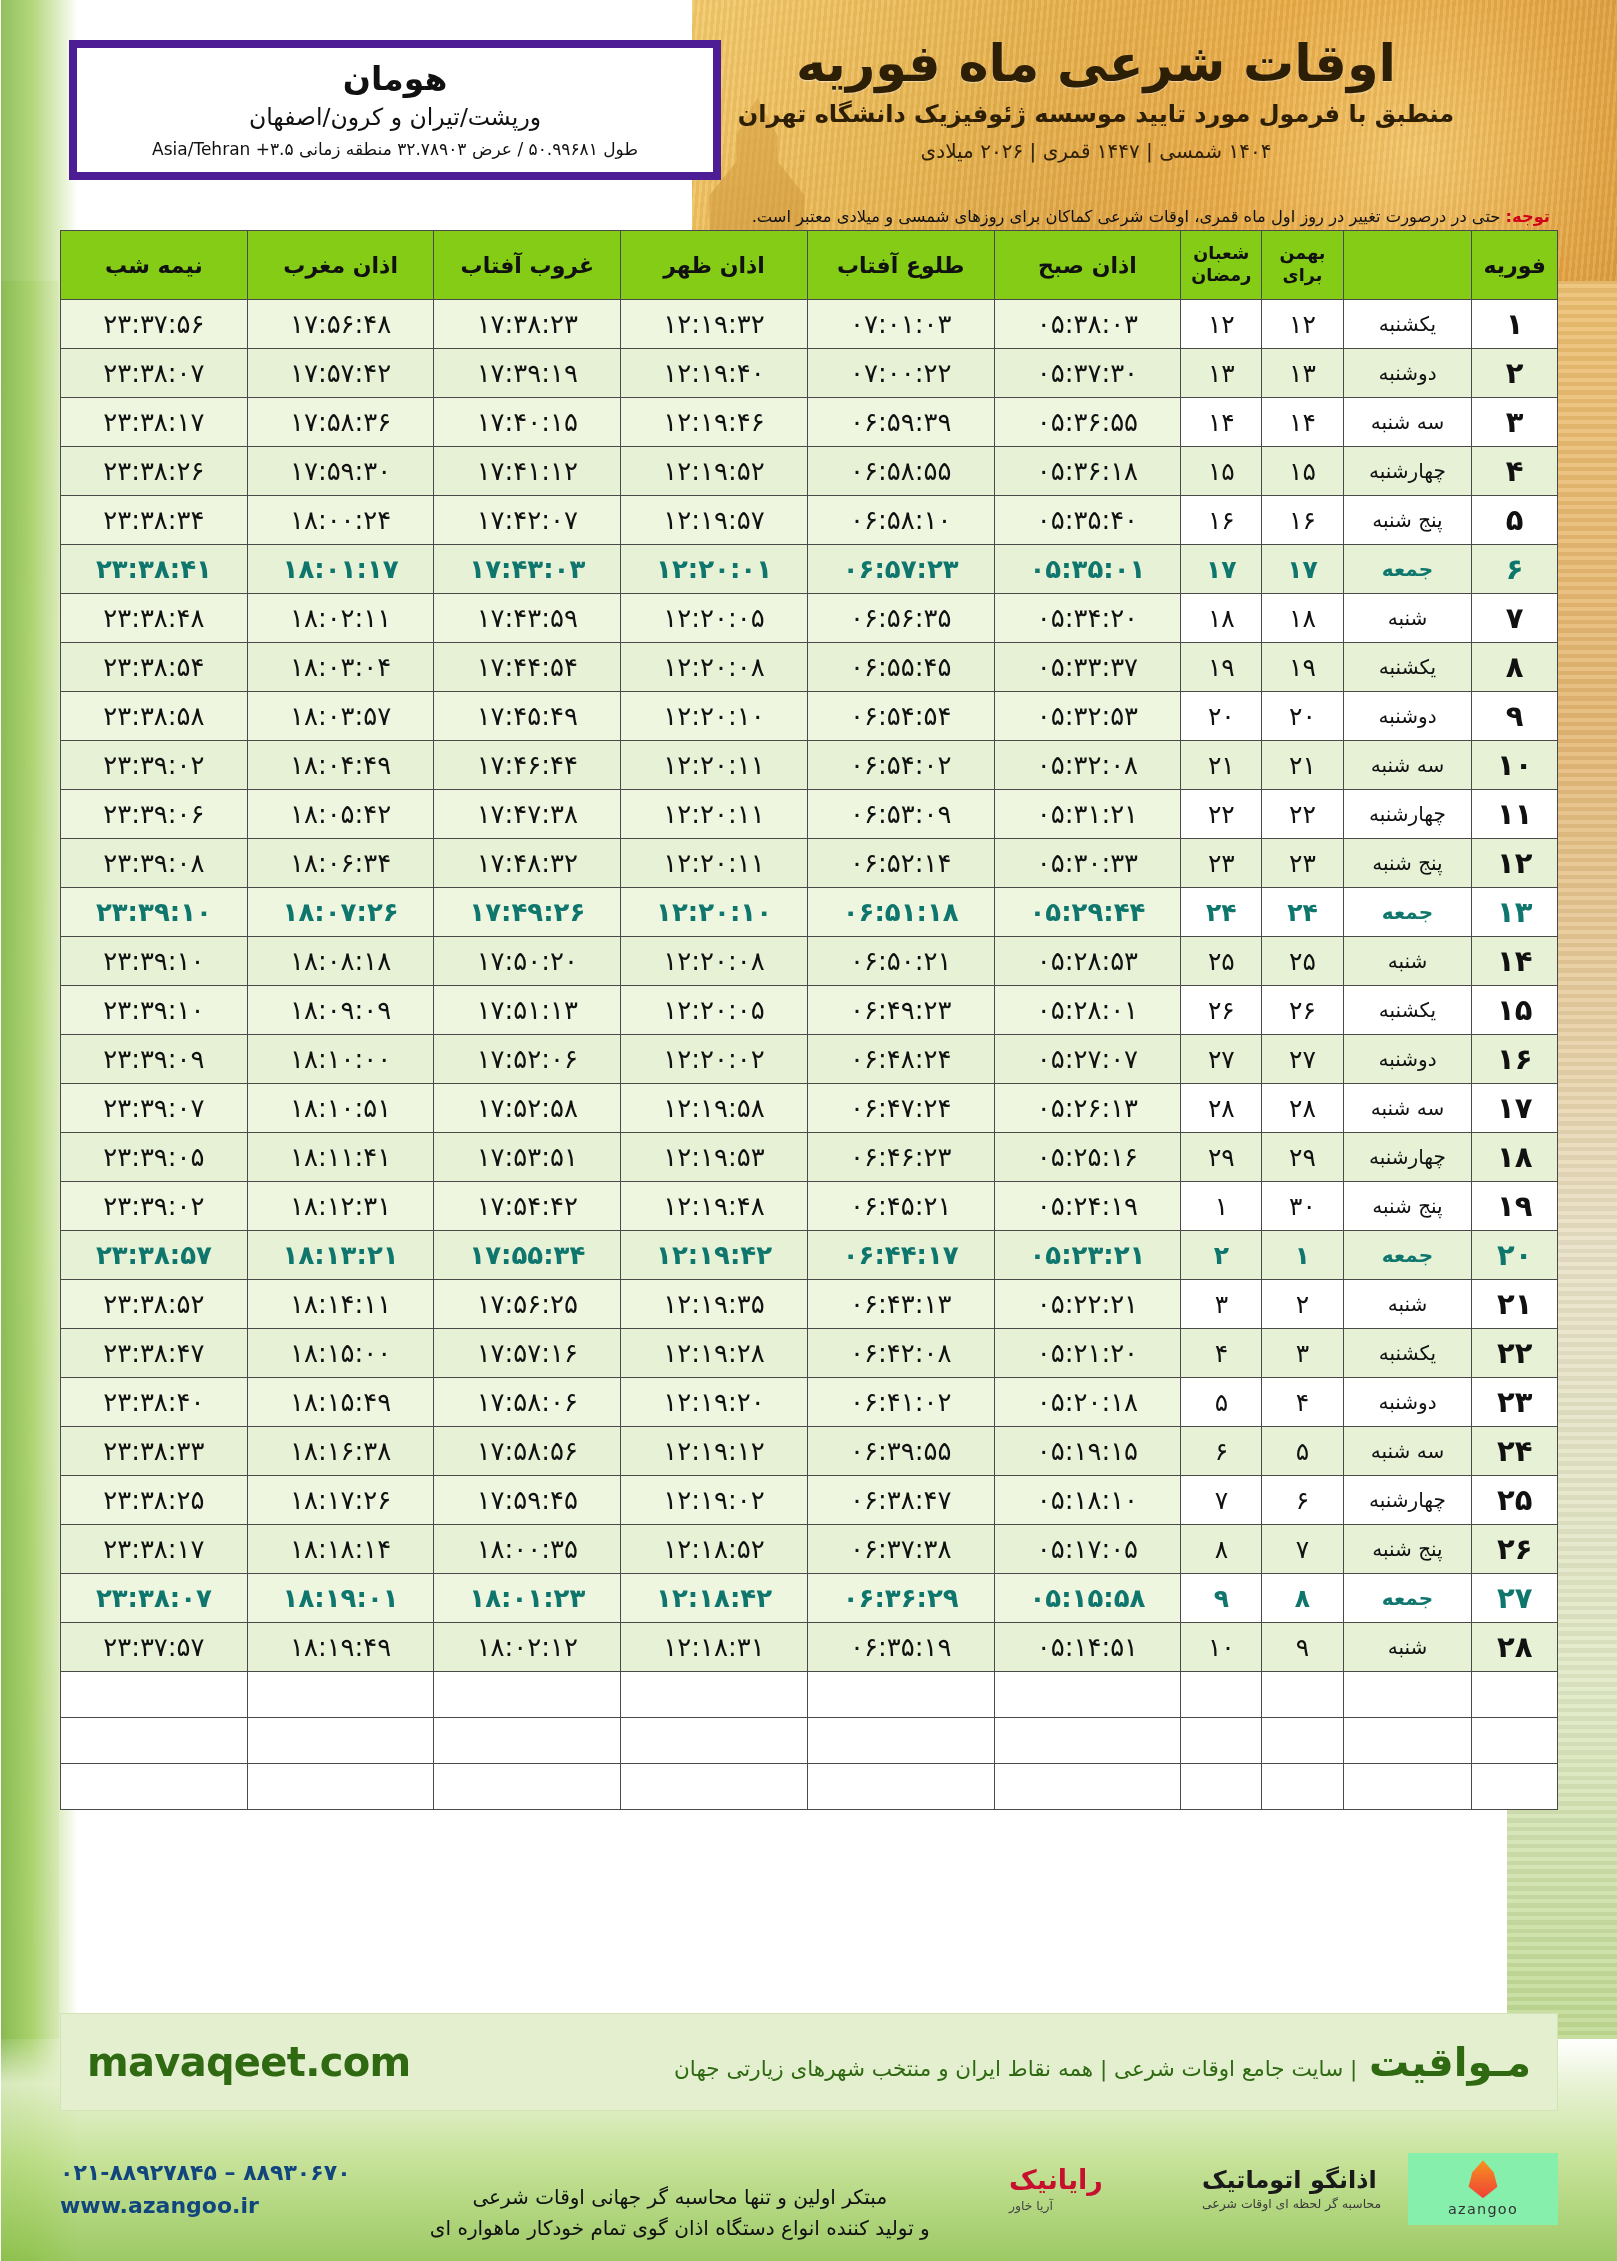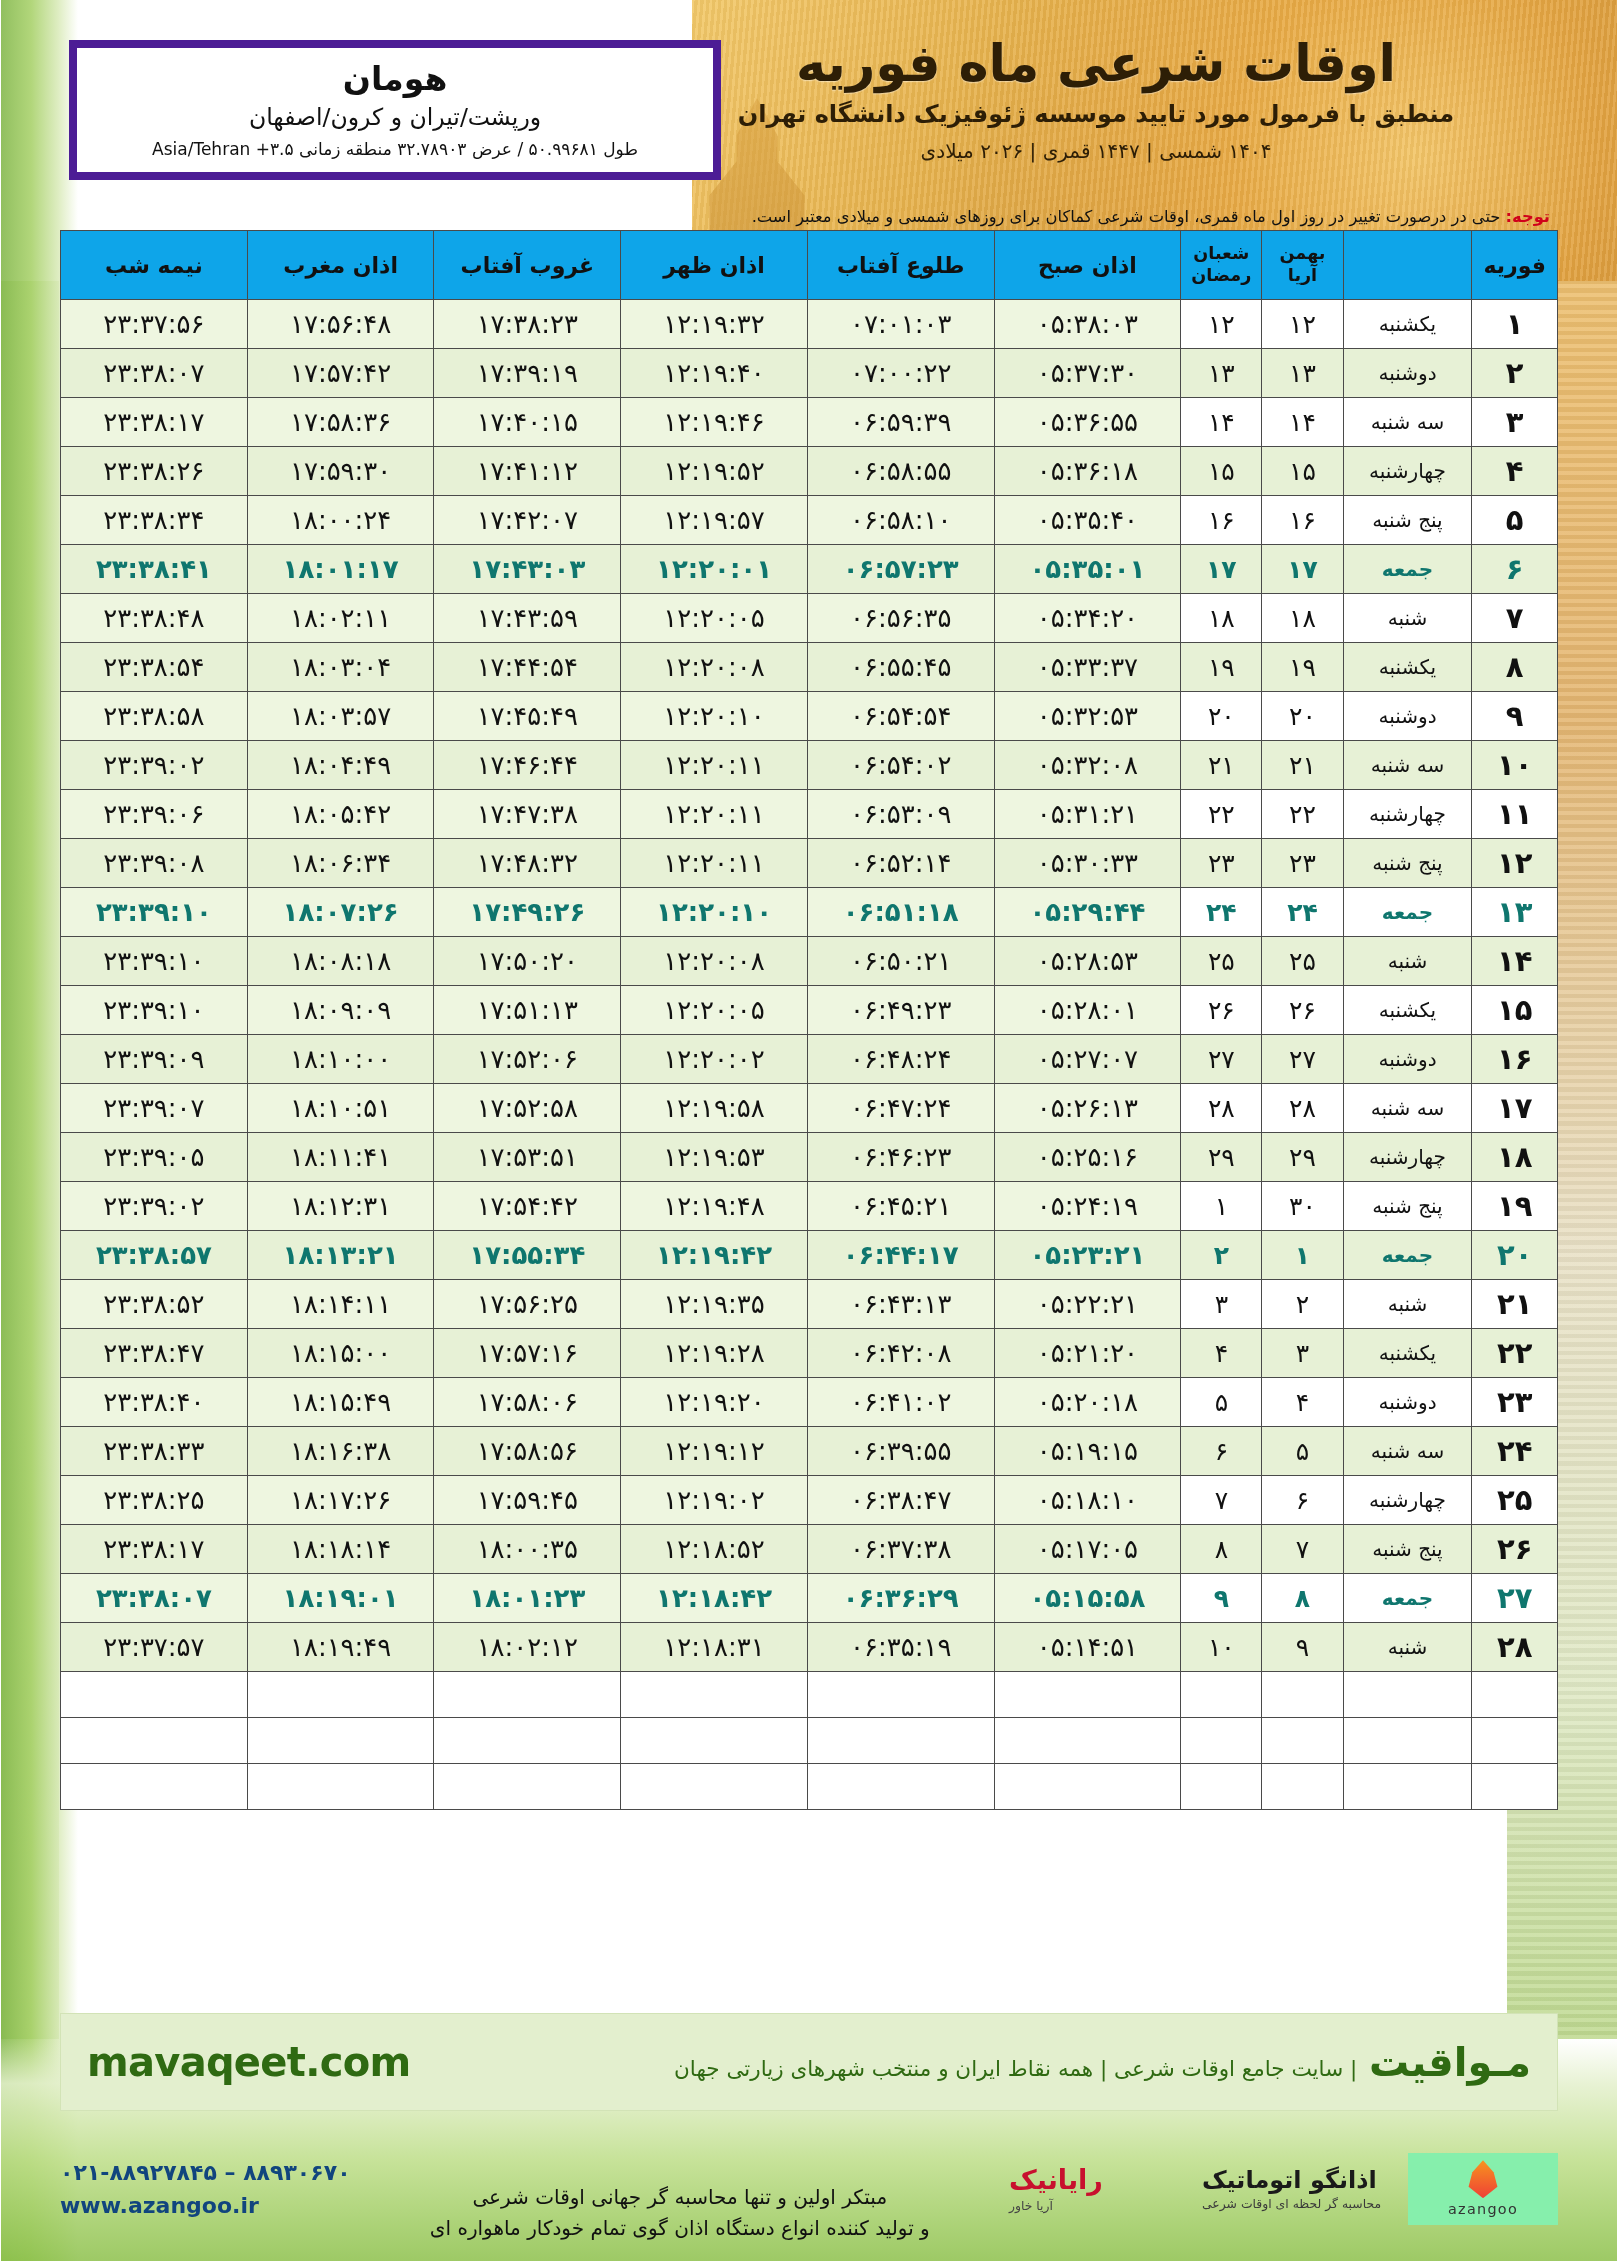--- a/index.html
+++ b/index.html
@@ -156,21 +156,21 @@
     width: 100%;
     table-layout: fixed;
     direction: rtl;
   }
   table.prayer th, table.prayer td {
     border: 1.3px solid #4a4a4a;
     text-align: center;
     vertical-align: middle;
   }
   table.prayer thead th {
-    background: #0ea5e9;
+    background: #84cc16;
     font-size: 22px;
     font-weight: bold;
     height: 63px;
     padding: 2.6px 1.3px;
     position: relative;
   }
   table.prayer thead th.two-line {
     font-size: 17.6px;
     line-height: 1.25;
   }
@@ -364,21 +364,21 @@
         <col class="c-sunset">
       <col class="c-maghrib">
         <col class="c-midnight">
     </colgroup>
     <thead>
       <tr>
         <th>فوریه</th>
         <th></th>
         <th class="two-line">
           <span class="sub-l1">بهمن</span>
-          <span class="sub-l2">آریا</span>
+          <span class="sub-l2">برای</span>
         </th>
         <th class="two-line">
           <span class="sub-l1">شعبان</span>
           <span class="sub-l2">رمضان</span>
         </th>
         <th>اذان صبح</th>
         <th>طلوع آفتاب</th>
         <th>اذان ظهر</th>
         <th>غروب آفتاب</th>
         <th>اذان مغرب</th>

